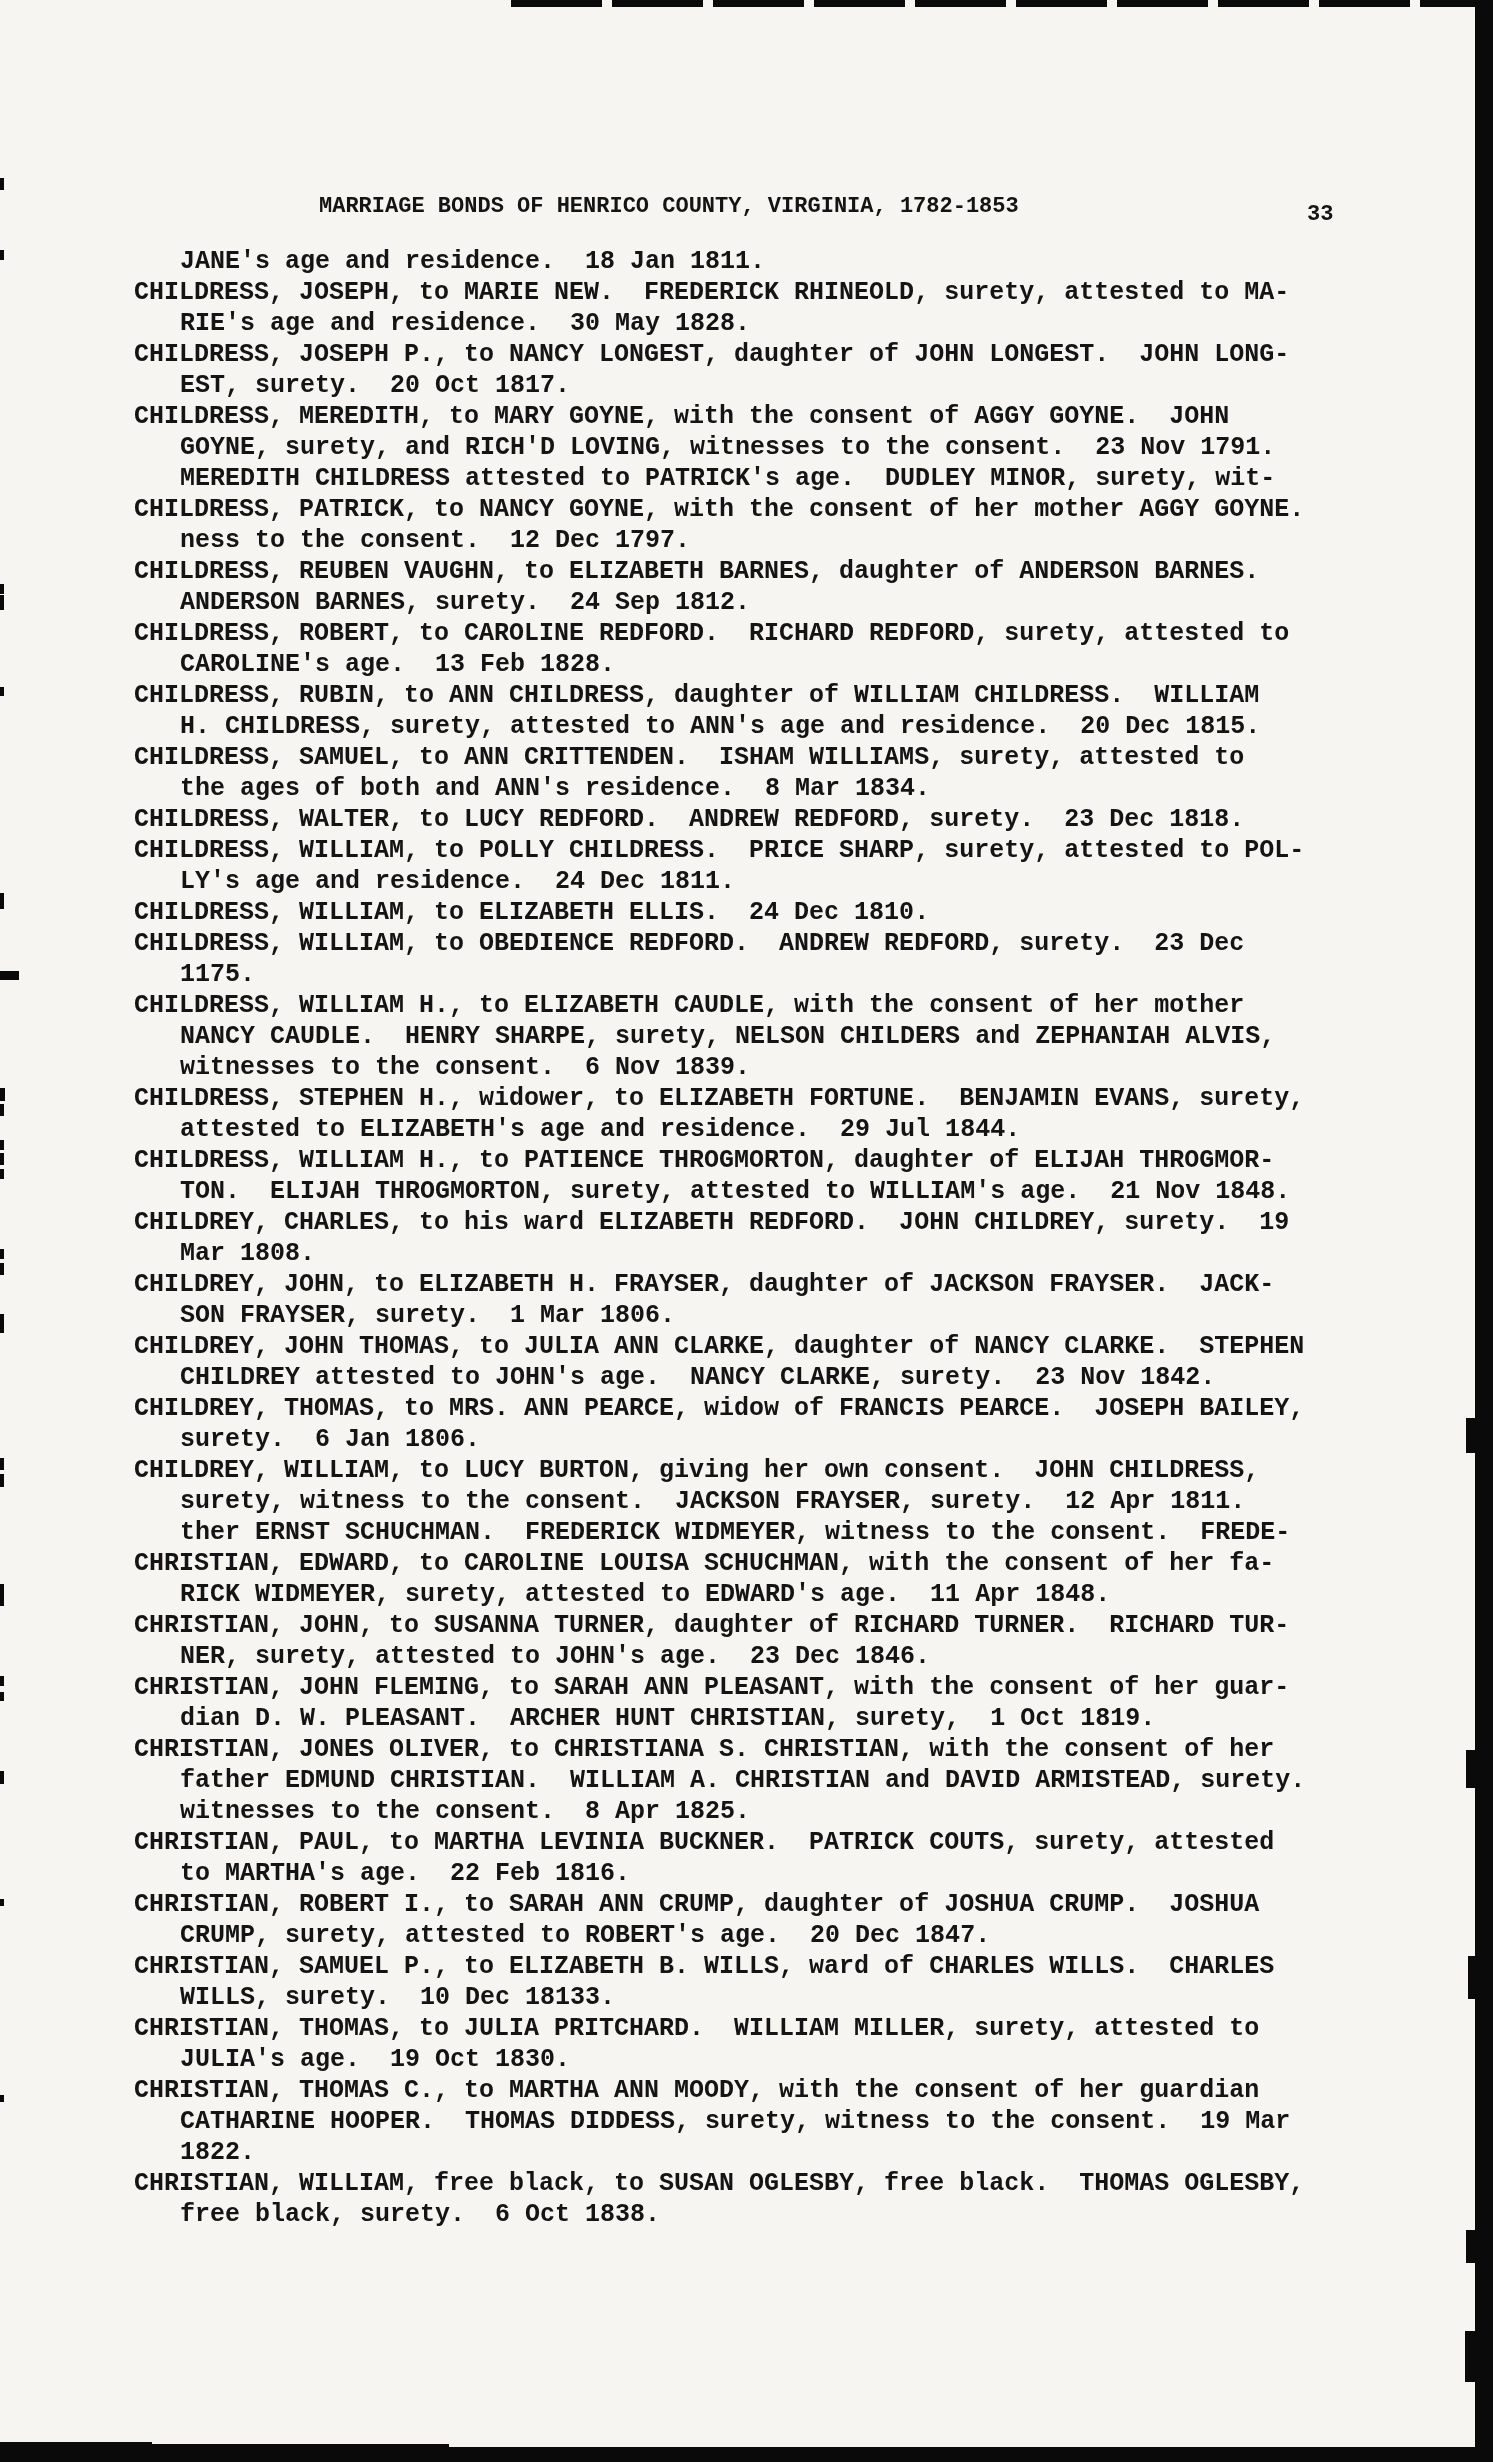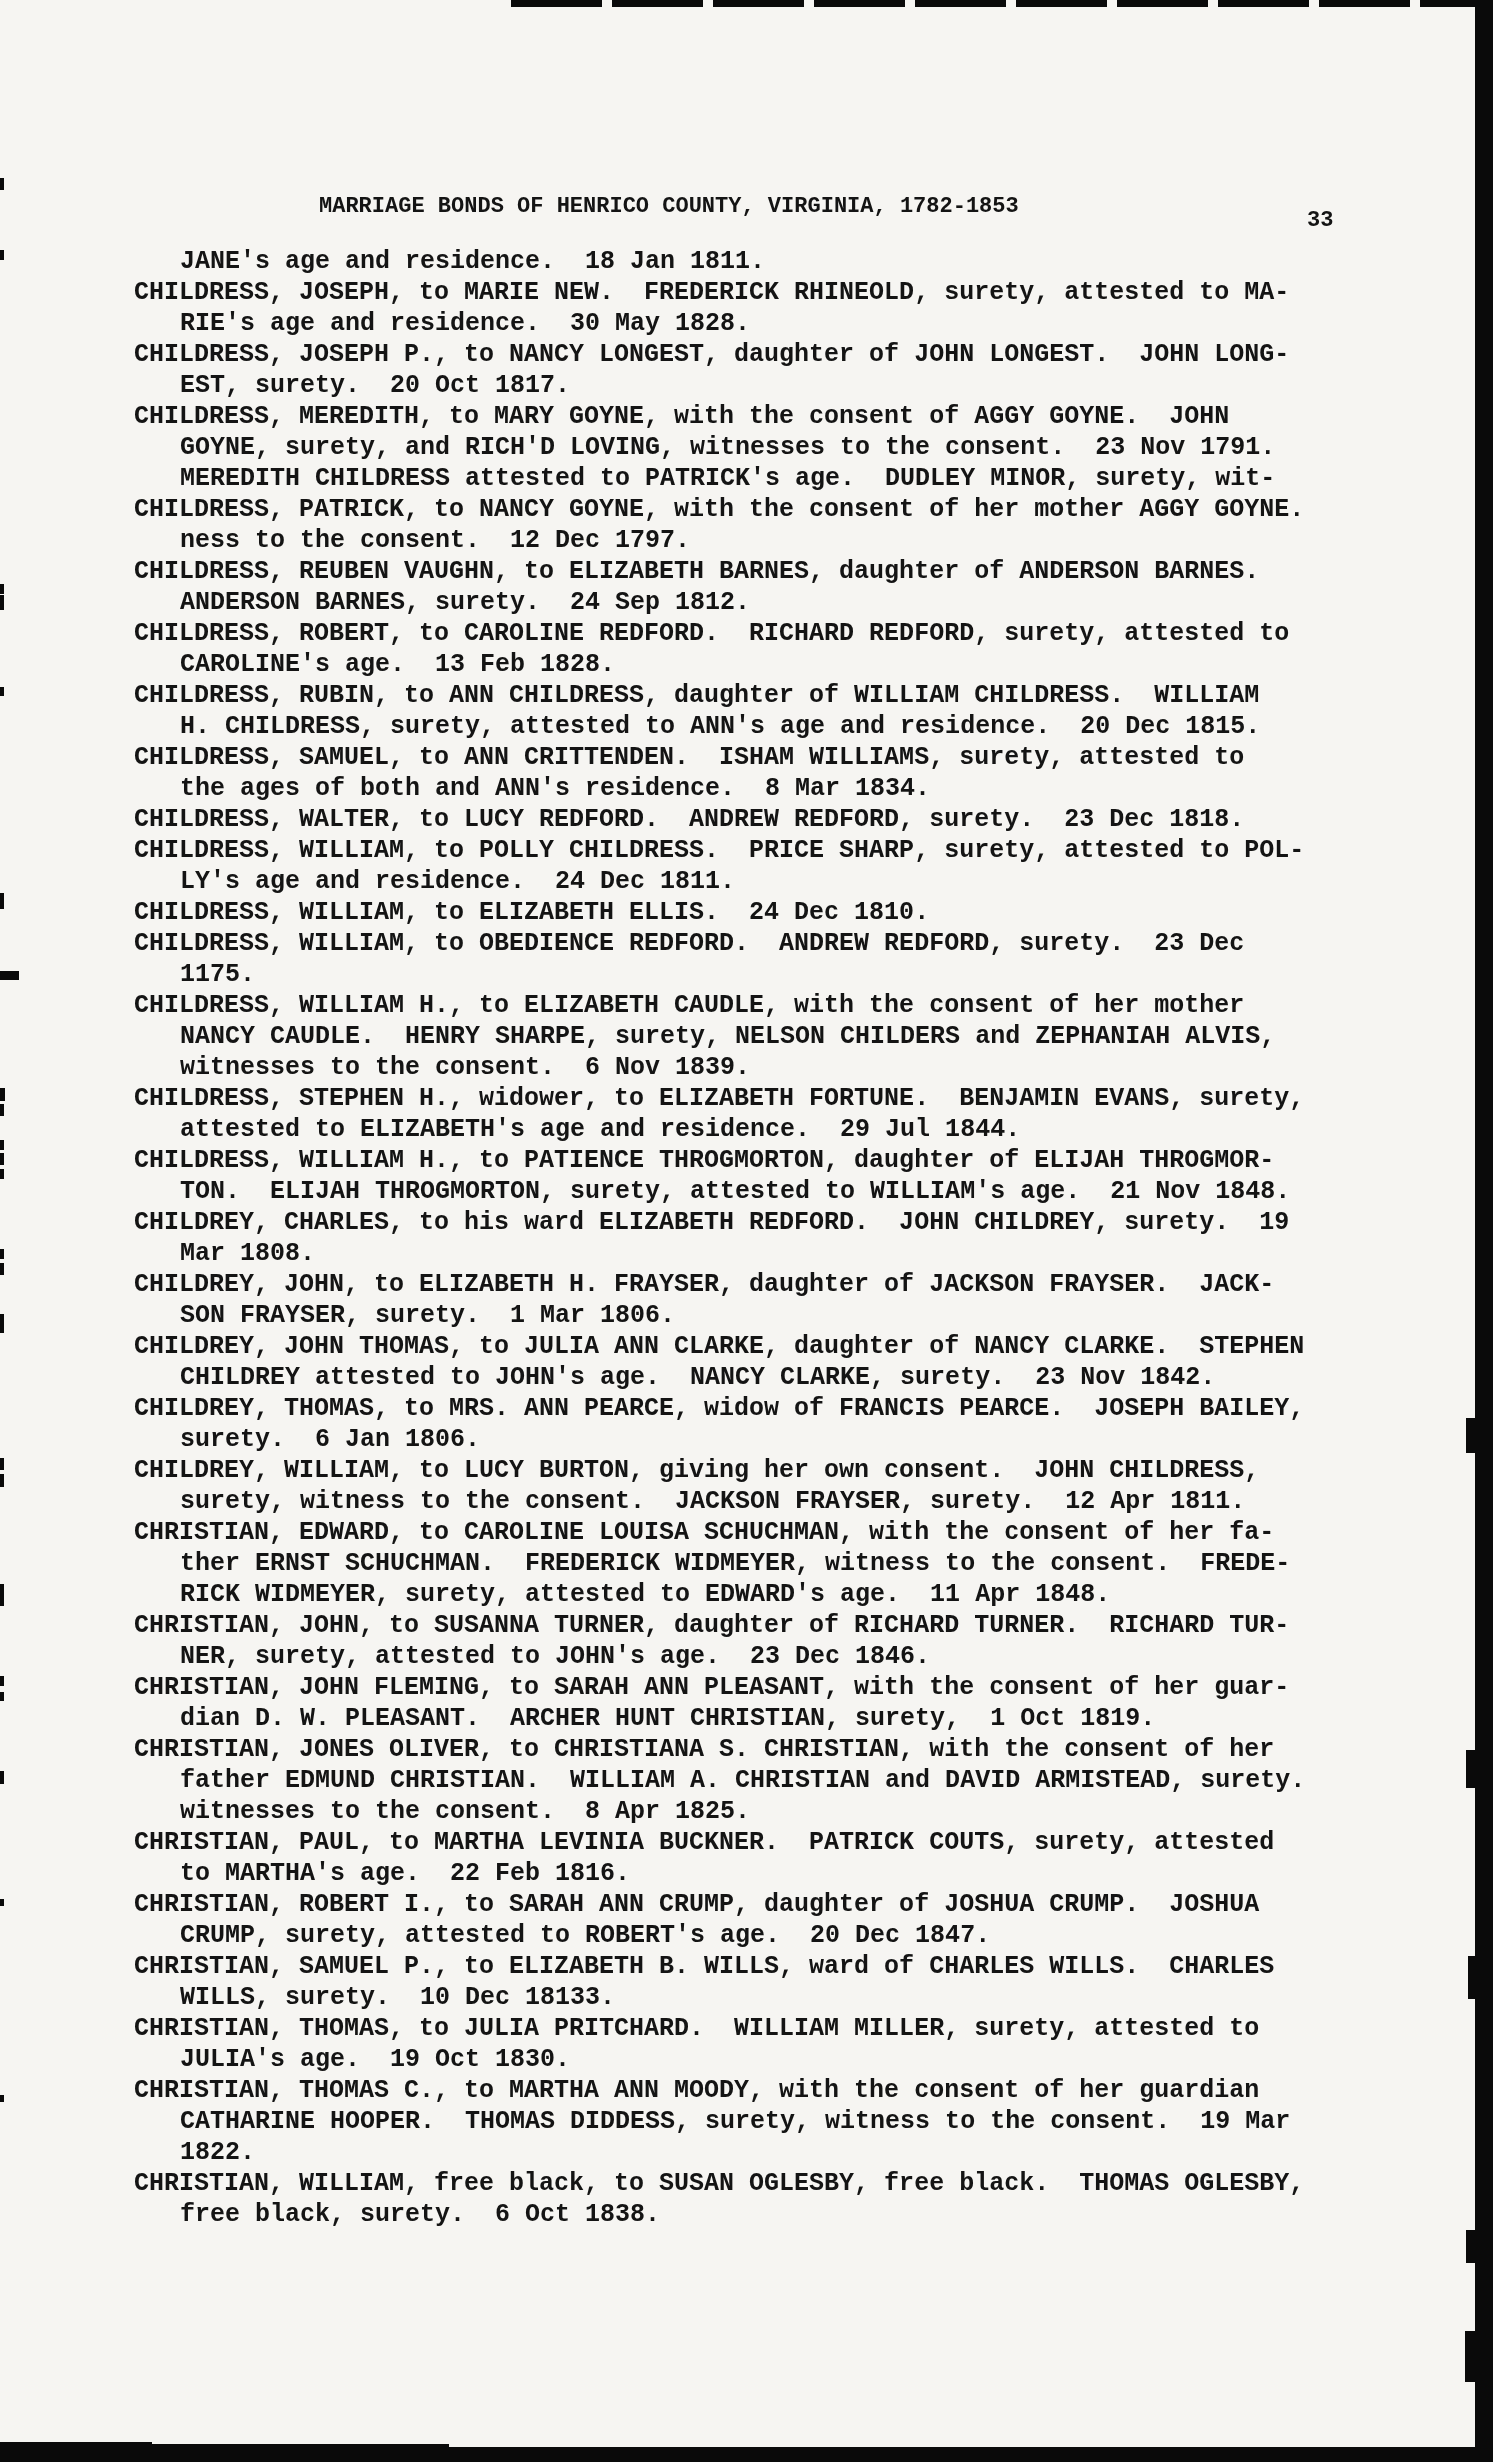--- a/index.html
+++ b/index.html
@@ -22,21 +22,21 @@
     top:191px;
     left:0;
     width:100%;
     height:31px;
     font-size:22px;
     font-weight:700;
     line-height:31px;
     white-space:pre;
   }
   .doc-title{position:absolute;left:319px;top:0;}
-  .page-number{position:absolute;left:1307px;top:14px;}
+  .page-number{position:absolute;left:1307px;top:8px;}
   .text-lines{
     position:absolute;
     top:246px;
     left:134px;
     width:1275px;
   }
   .line{
     height:31px;
     font-size:25px;
     font-weight:700;
@@ -114,22 +114,22 @@
       <div class="line">CHILDREY, CHARLES, to his ward ELIZABETH REDFORD.  JOHN CHILDREY, surety.  19</div>
       <div class="line indent">Mar 1808.</div>
       <div class="line">CHILDREY, JOHN, to ELIZABETH H. FRAYSER, daughter of JACKSON FRAYSER.  JACK-</div>
       <div class="line indent">SON FRAYSER, surety.  1 Mar 1806.</div>
       <div class="line">CHILDREY, JOHN THOMAS, to JULIA ANN CLARKE, daughter of NANCY CLARKE.  STEPHEN</div>
       <div class="line indent">CHILDREY attested to JOHN's age.  NANCY CLARKE, surety.  23 Nov 1842.</div>
       <div class="line">CHILDREY, THOMAS, to MRS. ANN PEARCE, widow of FRANCIS PEARCE.  JOSEPH BAILEY,</div>
       <div class="line indent">surety.  6 Jan 1806.</div>
       <div class="line">CHILDREY, WILLIAM, to LUCY BURTON, giving her own consent.  JOHN CHILDRESS,</div>
       <div class="line indent">surety, witness to the consent.  JACKSON FRAYSER, surety.  12 Apr 1811.</div>
+      <div class="line indent">ther ERNST SCHUCHMAN.  FREDERICK WIDMEYER, witness to the consent.  FREDE-</div>
       <div class="line">CHRISTIAN, EDWARD, to CAROLINE LOUISA SCHUCHMAN, with the consent of her fa-</div>
-      <div class="line indent">ther ERNST SCHUCHMAN.  FREDERICK WIDMEYER, witness to the consent.  FREDE-</div>
       <div class="line indent">RICK WIDMEYER, surety, attested to EDWARD's age.  11 Apr 1848.</div>
       <div class="line">CHRISTIAN, JOHN, to SUSANNA TURNER, daughter of RICHARD TURNER.  RICHARD TUR-</div>
       <div class="line indent">NER, surety, attested to JOHN's age.  23 Dec 1846.</div>
       <div class="line">CHRISTIAN, JOHN FLEMING, to SARAH ANN PLEASANT, with the consent of her guar-</div>
       <div class="line indent">dian D. W. PLEASANT.  ARCHER HUNT CHRISTIAN, surety,  1 Oct 1819.</div>
       <div class="line">CHRISTIAN, JONES OLIVER, to CHRISTIANA S. CHRISTIAN, with the consent of her</div>
       <div class="line indent">father EDMUND CHRISTIAN.  WILLIAM A. CHRISTIAN and DAVID ARMISTEAD, surety.</div>
       <div class="line indent">witnesses to the consent.  8 Apr 1825.</div>
       <div class="line">CHRISTIAN, PAUL, to MARTHA LEVINIA BUCKNER.  PATRICK COUTS, surety, attested</div>
       <div class="line indent">to MARTHA's age.  22 Feb 1816.</div>

